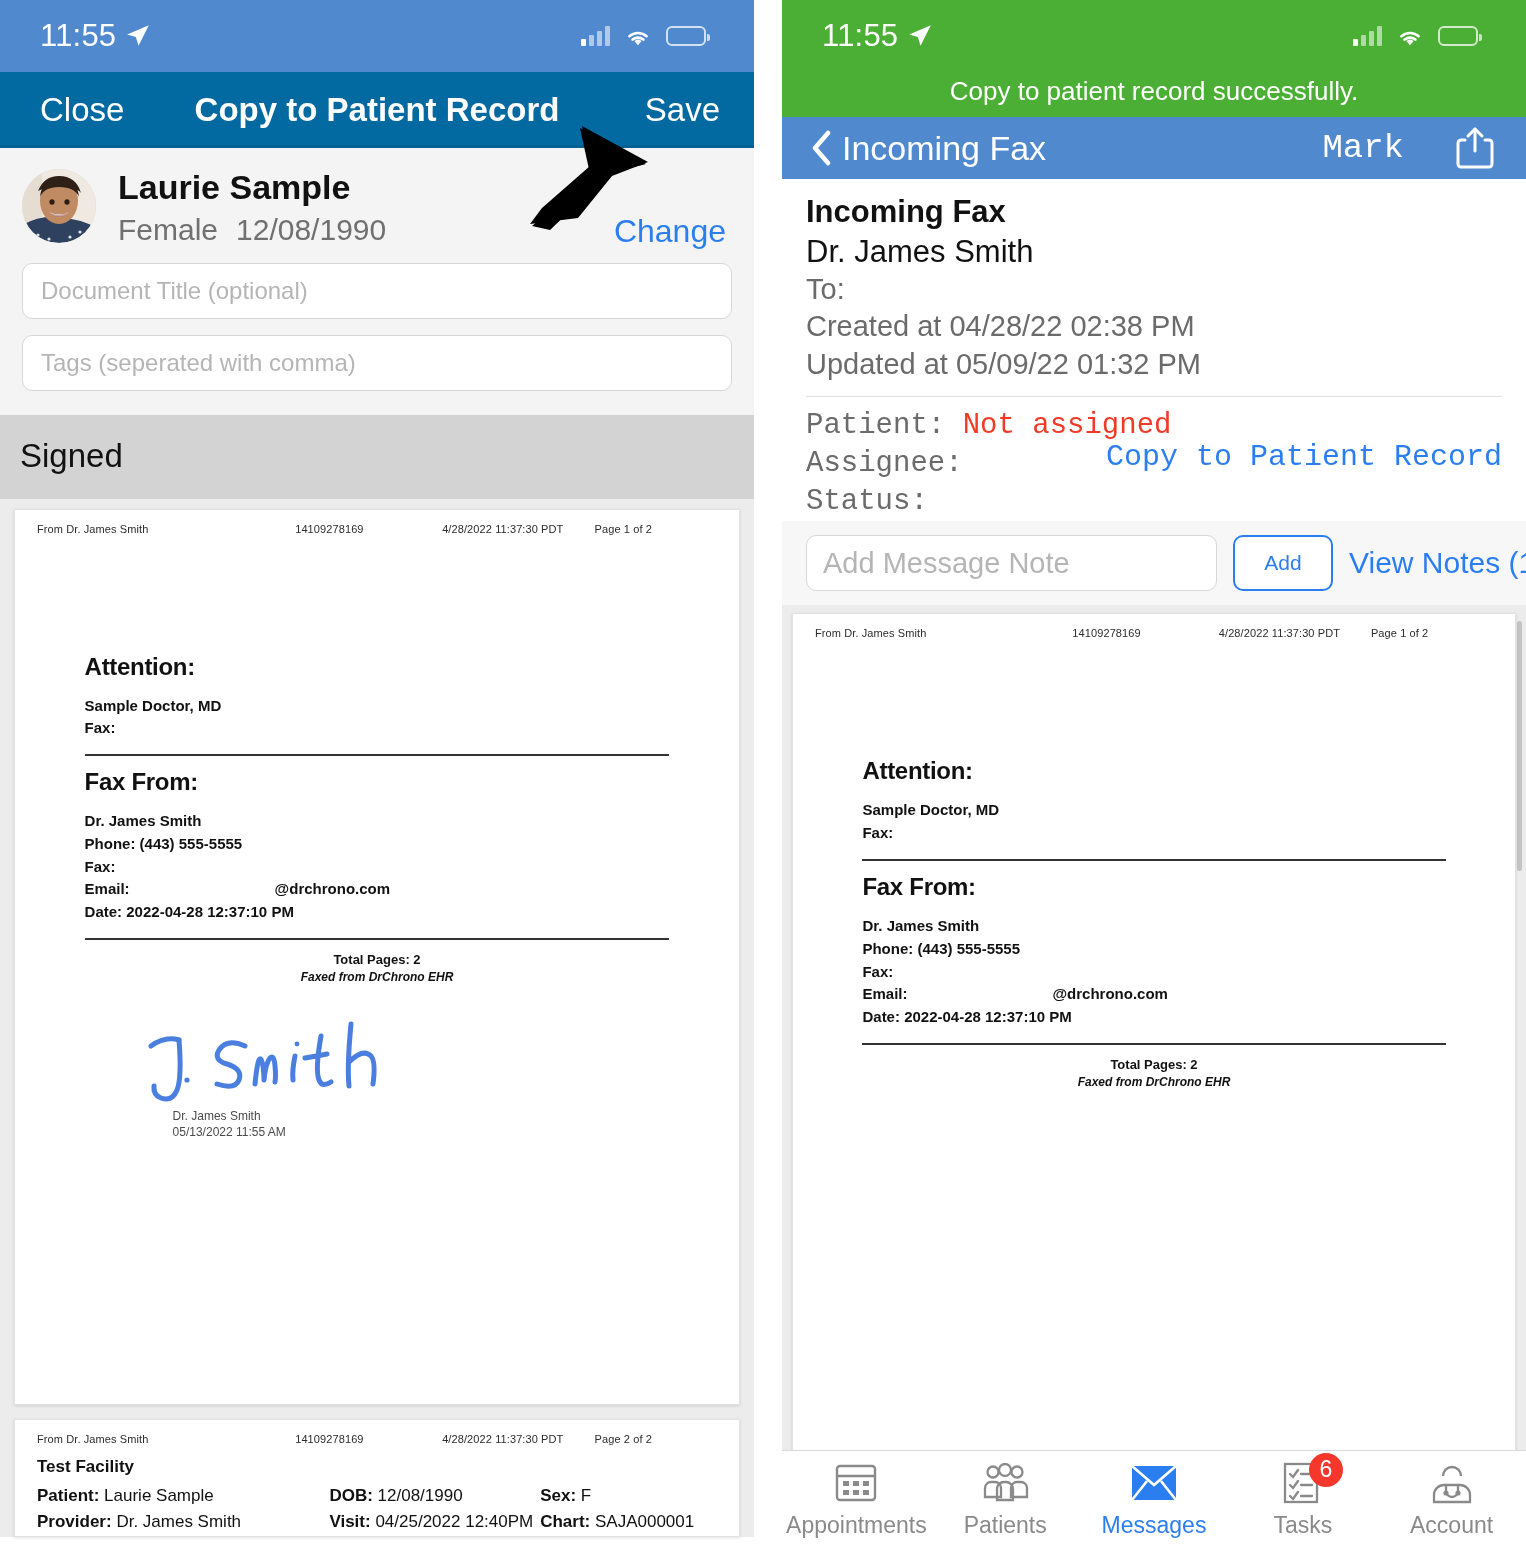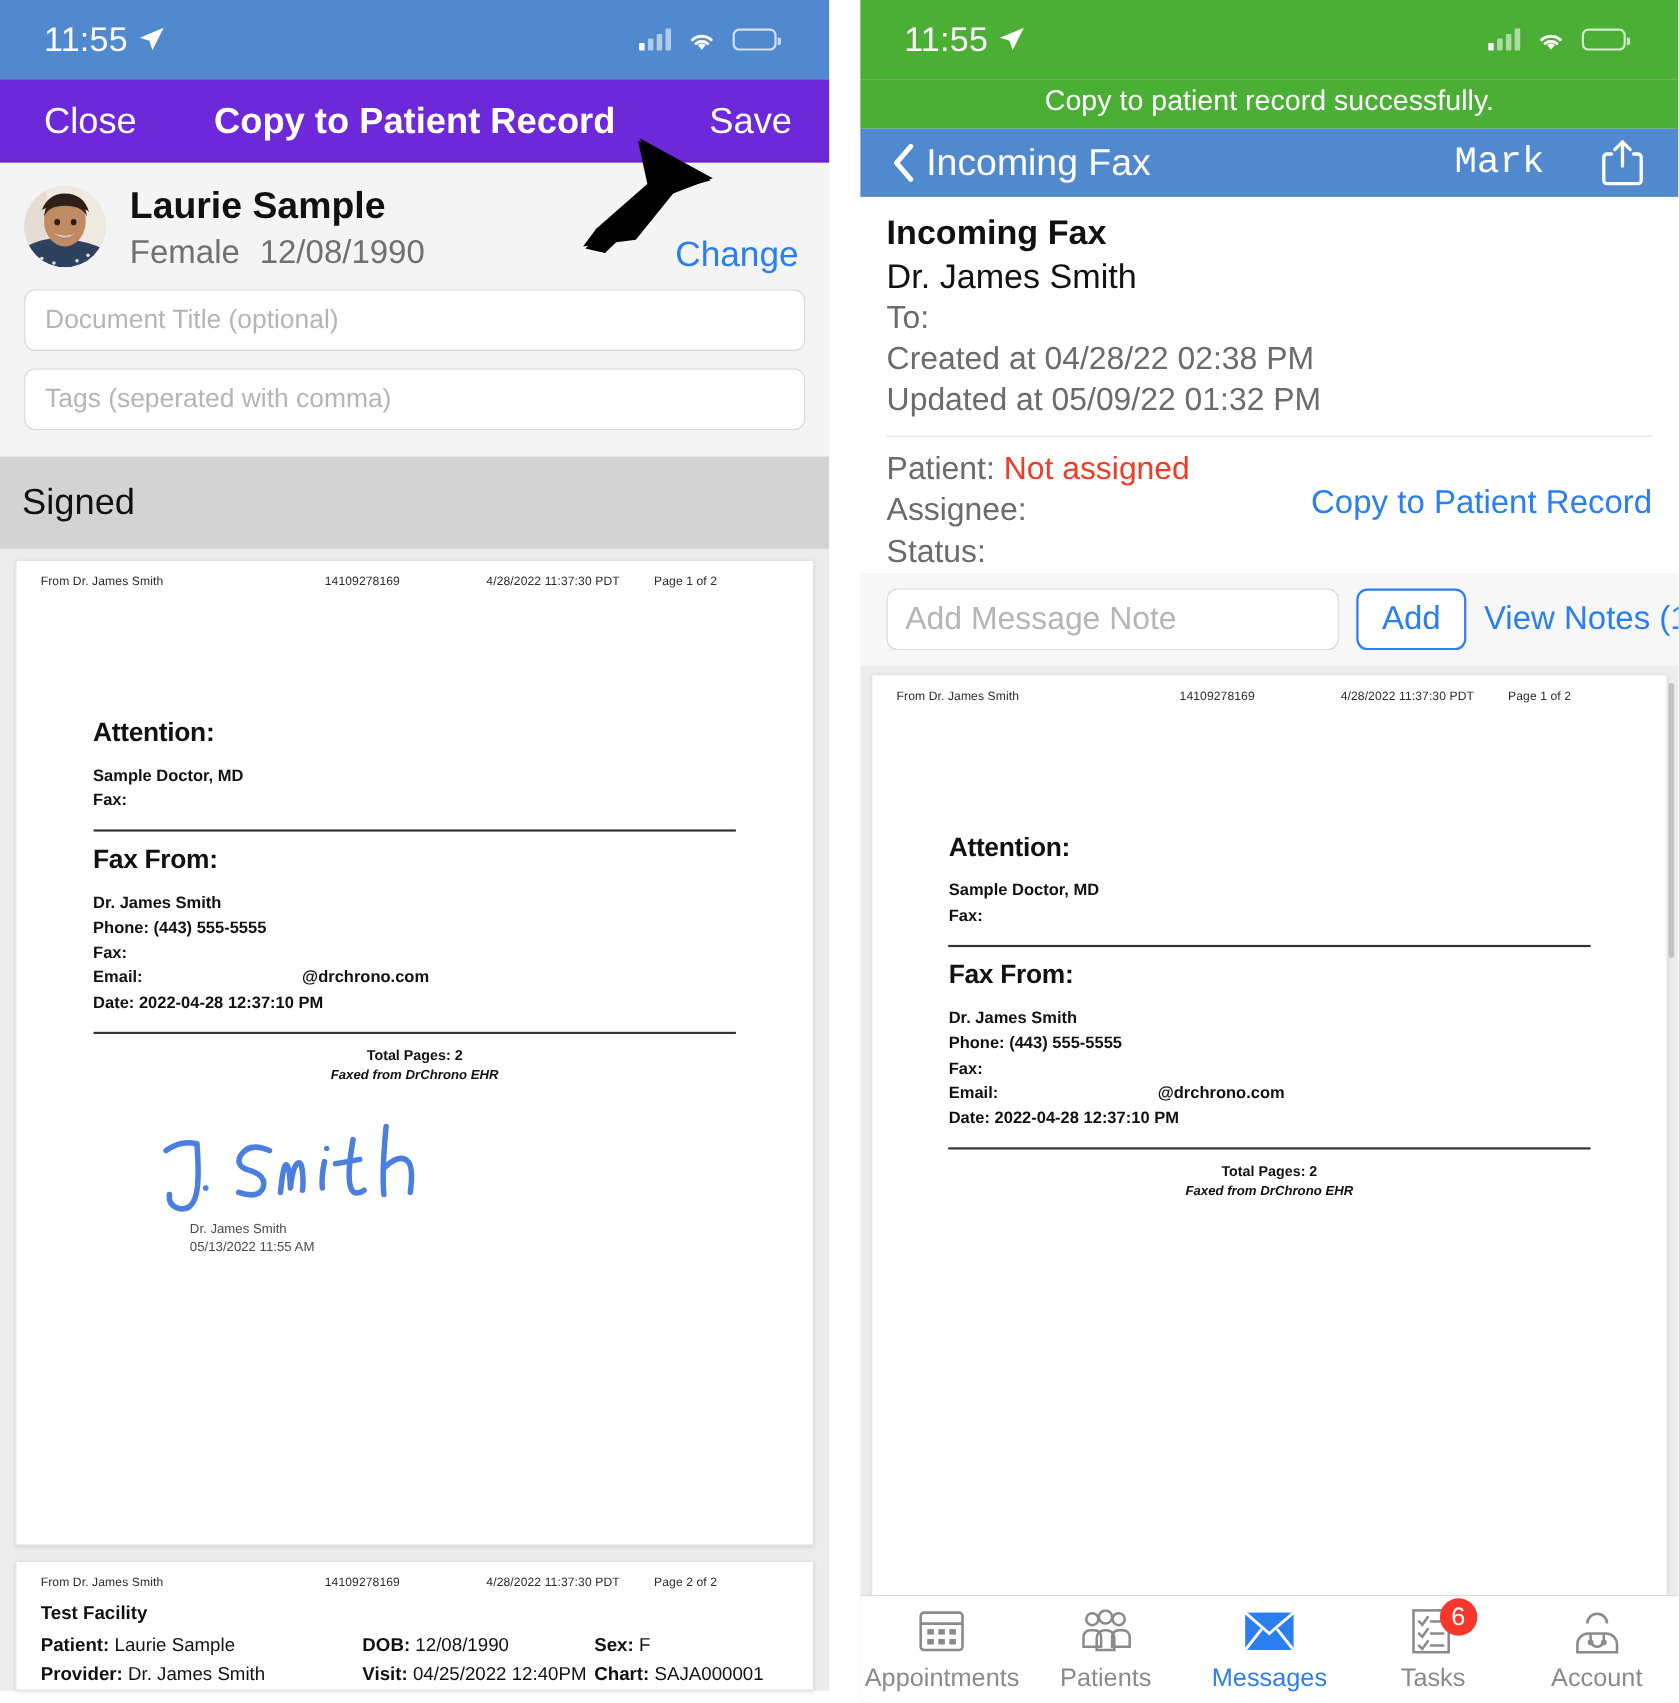--- a/index.html
+++ b/index.html
@@ -37,21 +37,21 @@
   .bars i:nth-child(3){ height: 15px; opacity:.55; }
   .bars i:nth-child(4){ height: 20px; opacity:.55; }
   .batt { position: relative; width: 40px; height: 20px; border: 2px solid rgba(255,255,255,.75);
           border-radius: 6px; padding: 2px; }
   .batt .fill { height: 100%; width: 62%; background: #fff; border-radius: 3px; }
   .batt:after { content:""; position:absolute; right:-6px; top:6px; width:3px; height:7px;
                 background: rgba(255,255,255,.7); border-radius: 0 2px 2px 0; }
 
   
   .navbar {
-    position: relative; height: 76px; background: #6d28d9; color: #fff;
+    position: relative; height: 76px; background: #0369a1; color: #fff;
     display: flex; align-items: center;
   }
   .navbar:after { content:""; position:absolute; left:0; right:0; bottom:0; height:3px; background: rgba(0,0,0,.06); }
   .nav-left  { position:absolute; left: 40px; font-size: 33px; }
   .nav-title { width: 100%; text-align: center; font-size: 33px; font-weight: 700; }
   .nav-right { position:absolute; right: 34px; font-size: 33px; }
 
   
   .toast { background: #4caf35; color: #fff; text-align: center;
            font-size: 26px; padding: 4px 0 10px; }
@@ -129,34 +129,34 @@
   .p2-c1 { width: 43%; }
   .p2-c2 { width: 31%; }
   .p2-c3 { width: 26%; }
 
   
   .r-body { padding: 14px 24px 0; }
   .r-title { font-size: 31px; font-weight: 700; color: #111; line-height: 1.22; }
   .r-sub   { font-size: 31px; color: #111; line-height: 1.22; margin-top: 2px; }
   .r-dim   { font-size: 29px; color: #6b6b6b; line-height: 1.3; }
   .r-divider { border-top: 1px solid #e0e0e0; margin: 12px 0 10px; }
-  .r-kv { position: relative; }
+  .r-kv { position: relative; font-family: Liberation Mono, monospace; }
   .r-kv .k { font-size: 29px; color: #6b6b6b; line-height: 1.32; }
   .r-kv .k .warn { color: #f03b26; }
   .r-copy-link { position: absolute; right: 0; top: 33px; color: #2a7ef0; font-size: 30px; white-space: nowrap; }
 
   .note-row { display: flex; align-items: center; gap: 16px; padding: 14px 24px 14px; background:#f7f7f7; }
   .note-input {
     flex: 1; height: 56px; border: 1px solid #d7d7d7; border-radius: 10px; background: #fff;
     font-size: 29px; color: #111; padding: 0 16px; outline: none; font-family: "Liberation Sans", sans-serif;
   }
   .note-input::placeholder { color: #b5b5b5; }
   .add-btn {
     height: 56px; min-width: 100px; border: 2px solid #2a7ef0; border-radius: 10px;
-    background: #fff; color: #2a7ef0; font-size: 30px; font-family: "Liberation Sans", sans-serif;
+    background: #fff; color: #2a7ef0; font-size: 21px; font-family: "Liberation Sans", sans-serif;
     cursor: pointer;
   }
   .view-notes { color: #2a7ef0; font-size: 30px; white-space: nowrap; }
 
   .r-doc-scroll { background: #ececec; padding: 8px 10px 0; position: relative; }
   .r-doc-scroll .doc-page { margin-bottom: 0; }
   .scroll-indicator {
     position: absolute; right: 4px; top: 16px; width: 5px; height: 250px;
     background: #c3c3c3; border-radius: 3px;
   }

